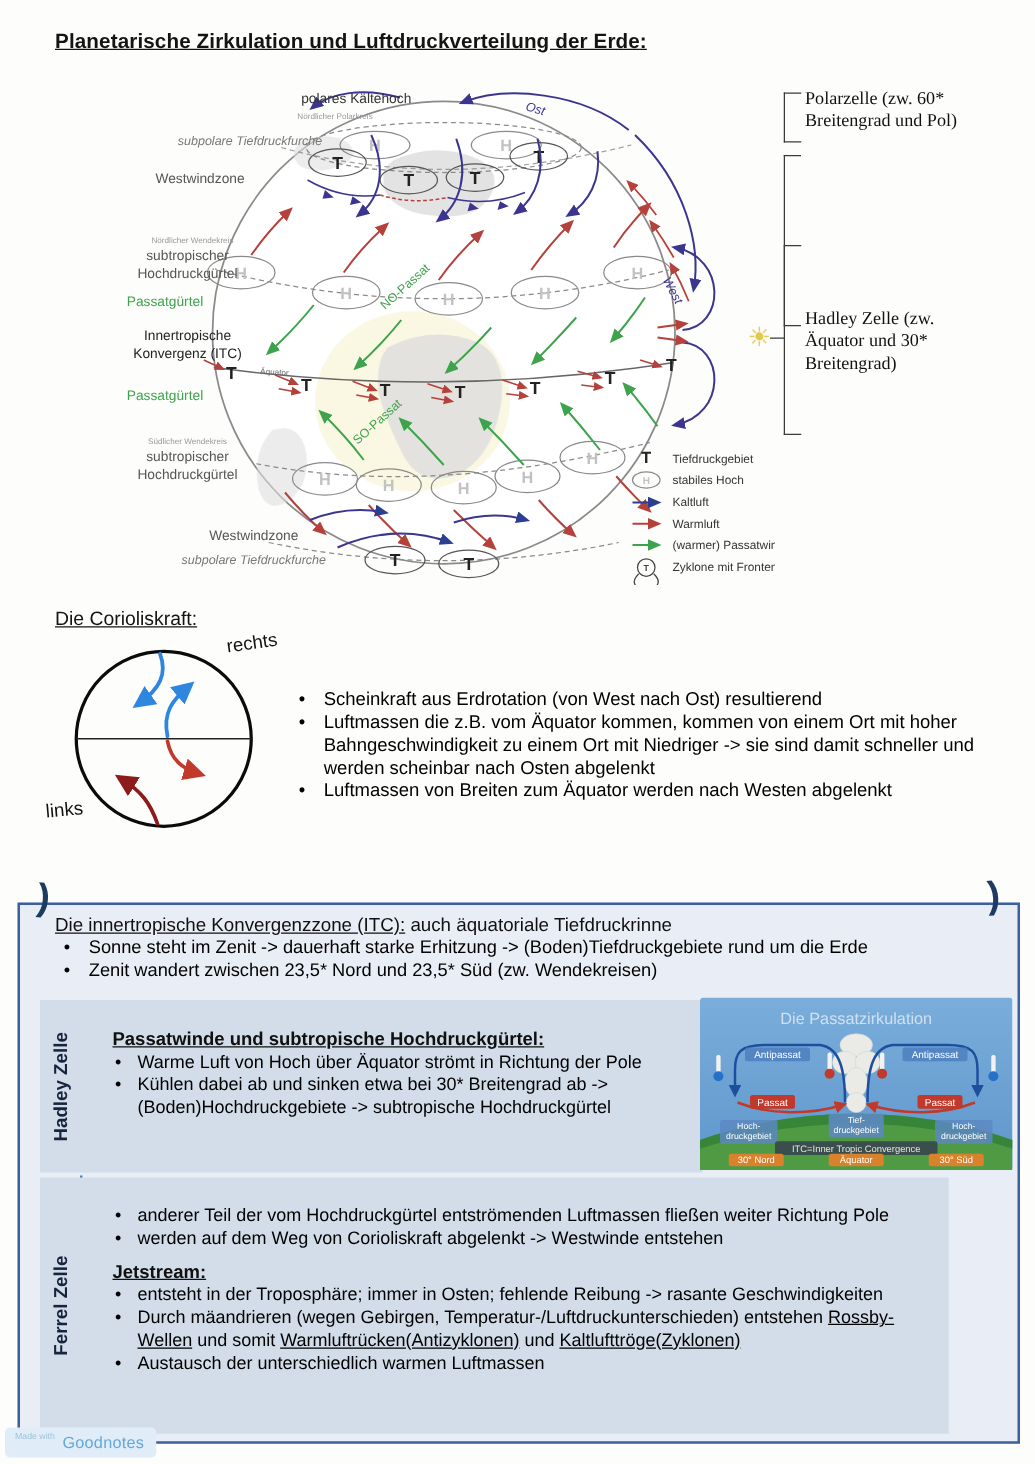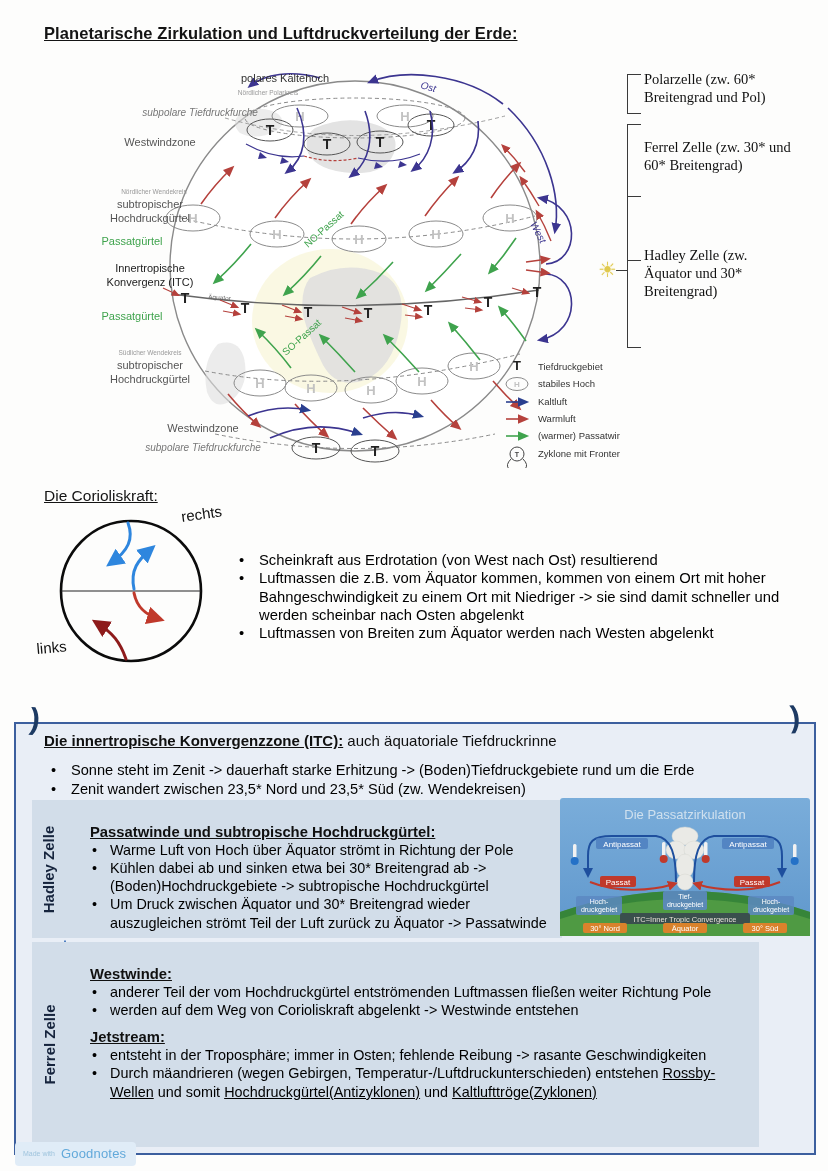--- a/index.html
+++ b/index.html
@@ -29,39 +29,39 @@
   ul.blist li{position:relative;padding-left:27px;font-size:14.8px;line-height:1.24;color:#000000;}
   ul.blist li::before{content:"\2022";position:absolute;left:7px;top:0;}
   
   .bottom-box{
     left:14px;top:722px;width:802px;height:433px;
     background:#e9eef6;border:2px solid #3c5f9e;box-sizing:border-box;
   }
   .paren{position:absolute;font-size:30px;color:#1d3a63;font-weight:600;}
   .itc-block{position:absolute;left:28px;top:8px;width:760px;}
   .itc-heading{font-size:15px;color:#101010;}
-  .itc-heading .hd{font-weight:700;text-decoration:underline;}
+  .itc-heading .hd{font-weight:400;text-decoration:underline;}
   .itc-block ul.blist li{font-size:14.6px;line-height:1.3;}
   .panel{position:absolute;background:#d2dde9;}
   .panel-hadley{left:16px;top:76px;width:530px;height:138px;}
   .panel-ferrel{left:16px;top:218px;width:727px;height:205px;}
   .side-rail{position:absolute;left:0;top:0;bottom:0;width:34px;display:flex;align-items:center;justify-content:center;}
   .side-label{transform:rotate(-90deg);white-space:nowrap;font-weight:700;font-size:15px;color:#16243d;}
   .dash-line{left:48px;top:76px;height:347px;border-left:2px dashed #4f7fc1;}
   .panel-content{position:absolute;left:56px;top:22px;right:8px;}
   .panel-content .sub-heading{font-size:14.8px;font-weight:700;text-decoration:underline;color:#101010;margin:2px 0 1px 2px;}
   .panel-content ul.blist li{font-size:14.4px;line-height:1.26;}
   .panel-content ul.blist li::before{left:4px;}
   .panel-content ul.blist li{padding-left:22px;}
   .passat-img{left:544px;top:74px;width:250px;height:138px;}
   u{text-decoration:underline;}
   
   .watermark{
     left:4px;top:1142px;background:#e0ecf7;border-radius:4px;
-    padding:4px 10px 5px 8px;display:flex;align-items:center;gap:6px;margin-left:11px;
+    padding:4px 10px 5px 8px;display:flex;align-items:flex-start;gap:6px;
   }
   .watermark .mw{font-size:7px;color:#9fc4dd;}
   .watermark .brand{font-size:13px;color:#62a9da;letter-spacing:.2px;}
   svg text{font-family:"Liberation Sans","DejaVu Sans",sans-serif;}
 </style>
 </head>
 <body>
 
 <div class="abs page-title">Planetarische Zirkulation und Luftdruckverteilung der Erde:</div>
 
@@ -286,21 +286,20 @@
       <path d="M451,393 q-6,6 -2,10 M463,393 q6,6 2,10" fill="none" stroke="#444"></path>
     </g>
     <text x="478" y="391" font-size="9.5" fill="#333">Zyklone mit Fronten</text>
   </g>
 </svg>
 
 <div class="abs cells">
   <div class="bracket" style="top:6px;height:38px;"></div>
   <div class="cell-label" style="top:2px;width:172px;">Polarzelle (zw. 60* Breitengrad und Pol)</div>
   <div class="bracket" style="top:56px;height:135px;"></div>
-  <div class="cell-label" style="top:70px;width:150px;">Ferrel Zelle (zw. 30* und 60* Breitengrad)</div>
   <div class="bracket" style="top:128px;height:150px;"></div>
   <div class="sun-tick" style="left:-9px;top:202px;"></div>
   <span class="sun" style="left:-27px;top:190px;">☀</span>
   <div class="cell-label" style="top:178px;width:150px;">Hadley Zelle (zw. Äquator und 30* Breitengrad)</div>
 </div>
 
 <div class="abs sec-heading coriolis-heading">Die Corioliskraft:</div>
 
 <svg class="abs" style="left:30px;top:502px;" width="210" height="178" viewBox="0 0 210 178">
   <defs>
@@ -335,38 +334,37 @@
 </div>
 
 <div class="abs bottom-box">
   <span class="paren" style="left:14px;top:-22px;transform:rotate(6deg);">)</span>
   <span class="paren" style="right:14px;top:-24px;transform:rotate(-4deg);">)</span>
 
   <div class="itc-block">
     <div class="itc-heading">
       <span class="hd">Die innertropische Konvergenzzone (ITC):</span><span> auch äquatoriale Tiefdruckrinne</span>
     </div>
-    <ul class="blist" style="margin-top:12px;">
+    <ul class="blist" style="margin-top:0;">
       <li>Sonne steht im Zenit -&gt; dauerhaft starke Erhitzung -&gt; (Boden)Tiefdruckgebiete rund um die Erde</li>
       <li>Zenit wandert zwischen 23,5* Nord und 23,5* Süd (zw. Wendekreisen)</li>
     </ul>
   </div>
 
   <div class="abs dash-line"></div>
 
   <div class="panel panel-hadley">
     <div class="side-rail">
       <span class="side-label">Hadley Zelle</span>
     </div>
     <div class="panel-content">
       <div class="sub-heading">Passatwinde und subtropische Hochdruckgürtel:</div>
       <ul class="blist">
         <li>Warme Luft von Hoch über Äquator strömt in Richtung der Pole</li>
         <li>Kühlen dabei ab und sinken etwa bei 30* Breitengrad ab -&gt; (Boden)Hochdruckgebiete -&gt; subtropische Hochdruckgürtel</li>
-        <li>Um Druck zwischen Äquator und 30* Breitengrad wieder auszugleichen strömt Teil der Luft zurück zu Äquator -&gt; Passatwinde</li>
       </ul>
     </div>
   </div>
 
   <svg class="abs passat-img" viewBox="0 0 250 138">
     <defs>
       <linearGradient id="sky" x1="0" y1="0" x2="0" y2="1">
         <stop offset="0" stop-color="#7aadda"></stop>
           <stop offset="1" stop-color="#5f97cc"></stop>
       </linearGradient>
@@ -431,29 +429,29 @@
       <rect x="183" y="125" width="44" height="10" rx="2" fill="#d9822b"></rect>
       <text x="205" y="132.5" text-anchor="middle" font-size="7.5" fill="#fff">30° Süd</text>
     </g>
   </svg>
 
   <div class="panel panel-ferrel">
     <div class="side-rail">
       <span class="side-label">Ferrel Zelle</span>
     </div>
     <div class="panel-content">
-      <div class="sub-heading">Westwinde:</div>
       <ul class="blist">
         <li>anderer Teil der vom Hochdruckgürtel entströmenden Luftmassen fließen weiter Richtung Pole</li>
         <li>werden auf dem Weg von Corioliskraft abgelenkt -&gt; Westwinde entstehen</li>
       </ul>
       <div class="sub-heading" style="margin-top:10px;">Jetstream:</div>
       <ul class="blist">
         <li>entsteht in der Troposphäre; immer in Osten; fehlende Reibung -&gt; rasante Geschwindigkeiten</li>
-        <li><span>Durch mäandrieren (wegen Gebirgen, Temperatur-/Luftdruckunterschieden) entstehen </span><u>Rossby-Wellen</u><span> und somit </span><u>Hochdruckgürtel(Antizyklonen)</u><span> und </span><u>Kaltlufttröge(Zyklonen)</u></li>
+        <li><span>Durch mäandrieren (wegen Gebirgen, Temperatur-/Luftdruckunterschieden) entstehen </span><u>Rossby-Wellen</u><span> und somit </span><u>Warmluftrücken(Antizyklonen)</u><span> und </span><u>Kaltlufttröge(Zyklonen)</u></li>
+        <li>Austausch der unterschiedlich warmen Luftmassen</li>
       </ul>
     </div>
   </div>
 </div>
 
 <div class="abs watermark">
   <span class="mw">Made with</span>
   <span class="brand">Goodnotes</span>
 </div>
 

